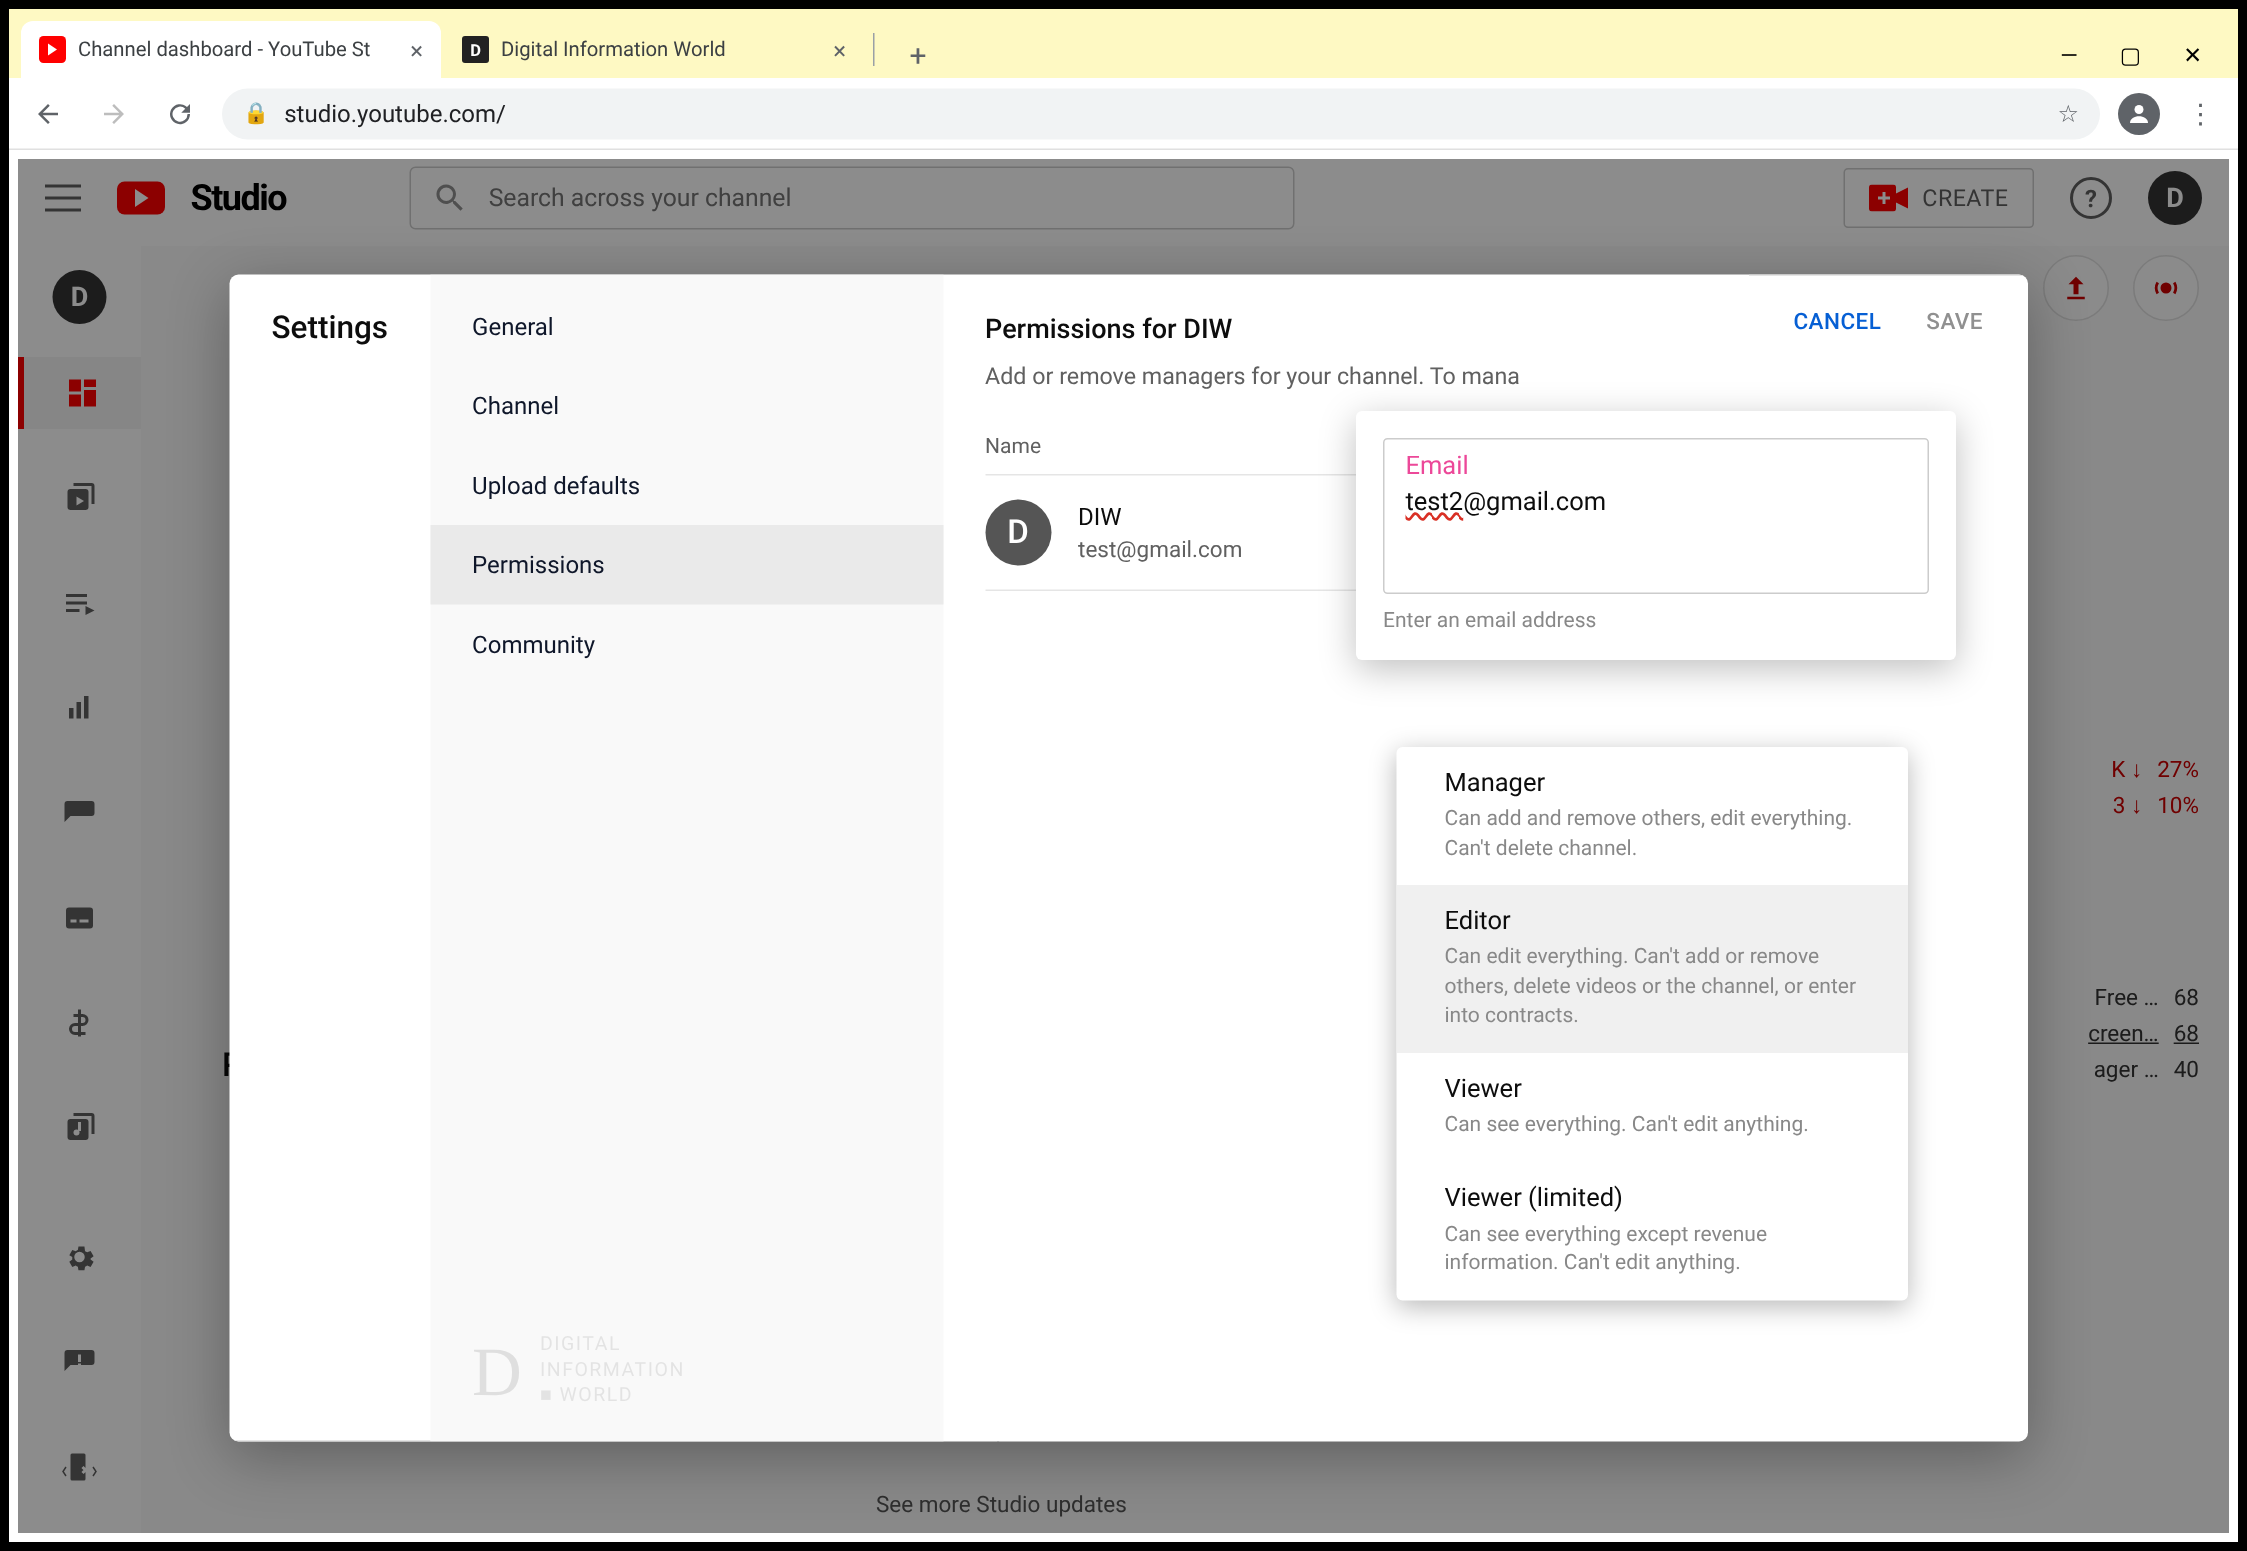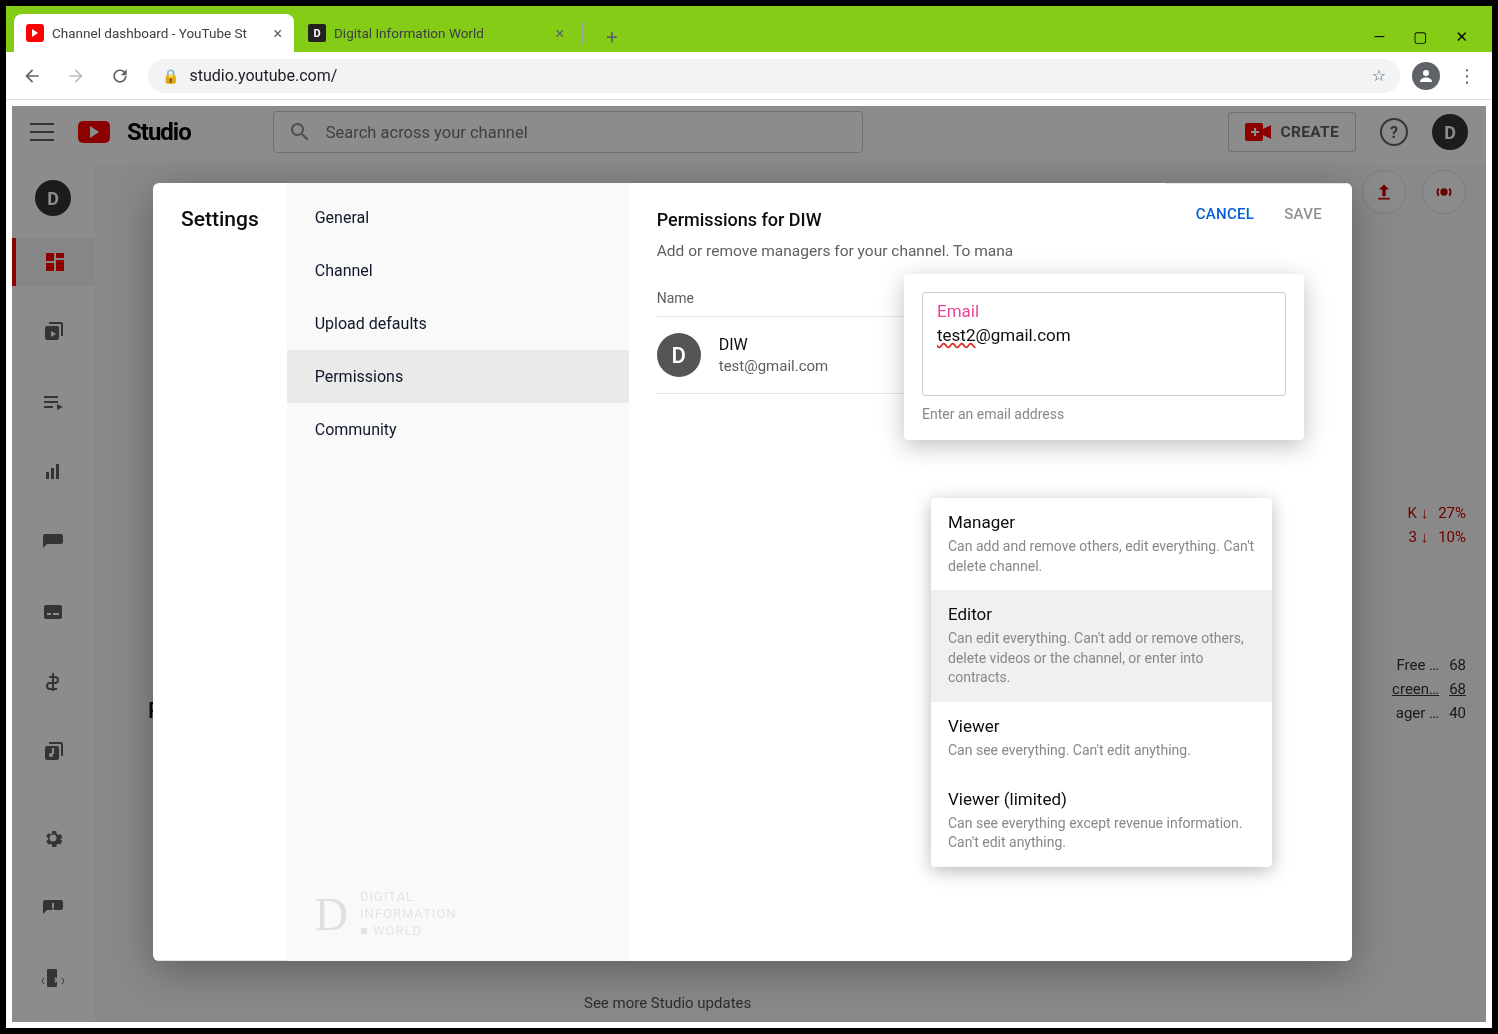--- a/index.html
+++ b/index.html
@@ -1,20 +1,20 @@
 <!DOCTYPE html>
 <html><head>
 <meta charset="utf-8">
 <style>
   * { box-sizing: border-box; margin: 0; padding: 0; font-family: Roboto, Arial, sans-serif; }
   body { width: 1498px; height: 1034px; background: #000; overflow: hidden; }
   .frame { position: absolute; left: 6px; top: 6px; width: 1486px; height: 1022px; background: #fff; }
 
   
-  .tabstrip { height: 46px; background: #84cc16; display: flex; align-items: flex-end; padding: 0 8px; }
+  .tabstrip { height: 46px; background: #fef9c3; display: flex; align-items: flex-end; padding: 0 8px; }
   .tab { height: 38px; background: #fff; border-radius: 8px 8px 0 0; display: flex; align-items: center; padding: 0 12px; margin-right: 2px; gap: 8px; font-size: 13.5px; color: #3c4043; min-width: 280px; }
   .tab.inactive { background: transparent; }
   .tab .close { color: #5f6368; font-size: 16px; margin-left: auto; cursor: pointer; }
   .favicon { width: 18px; height: 18px; display: flex; align-items: center; justify-content: center; }
   .favicon.yt { background: #f00; border-radius: 3px; }
   .favicon.yt::after { content: ''; border-left: 6px solid #fff; border-top: 4px solid transparent; border-bottom: 4px solid transparent; }
   .favicon.diw { background: #222; color: #fff; font-size: 11px; font-weight: bold; border-radius: 2px; }
   .newtab { width: 30px; height: 30px; display: flex; align-items: center; justify-content: center; color: #5f6368; font-size: 20px; cursor: pointer; margin-left: 10px; }
   .tabsep { width: 1px; height: 22px; background: #9aa0a6; margin: 0 4px 8px; }
   .win-controls { margin-left: auto; display: flex; gap: 28px; padding-right: 16px; padding-bottom: 6px; color: #000; }
@@ -33,21 +33,21 @@
   
   .studio-header { height: 64px; background: #fff; display: flex; align-items: center; padding: 0 24px; gap: 24px; }
   .menu-icon { width: 24px; height: 18px; display: flex; flex-direction: column; justify-content: space-between; cursor: pointer; }
   .menu-icon span { height: 2px; background: #606060; }
   .logo { display: flex; align-items: center; gap: 17px; }
   .logo-yt { width: 32px; height: 22px; background: #f00; border-radius: 5px; display: flex; align-items: center; justify-content: center; }
   .logo-yt::after { content: ''; border-left: 9px solid #fff; border-top: 6px solid transparent; border-bottom: 6px solid transparent; }
   .logo-text { font-size: 24px; font-weight: 700; letter-spacing: -1px; font-family: 'YouTube Sans', Roboto, sans-serif; }
   .searchbox { flex: 0 0 590px; height: 42px; border: 1px solid #ccc; border-radius: 4px; display: flex; align-items: center; padding: 0 14px; gap: 14px; margin-left: 58px; }
   .searchbox input { border: none; outline: none; font-size: 16.5px; flex: 1; background: transparent; }
-  .create-btn { height: 40px; border: 1px solid #ccc; border-radius: 3px; display: flex; align-items: center; gap: 10px; padding: 0 16px; font-size: 15.5px; font-weight: 700; color: #606060; cursor: pointer; margin-left: auto; letter-spacing: 0.3px; }
+  .create-btn { height: 40px; border: 1px solid #ccc; border-radius: 3px; display: flex; align-items: center; gap: 10px; padding: 0 16px; font-size: 15.5px; font-weight: 400; color: #606060; cursor: pointer; margin-left: auto; letter-spacing: 0.3px; }
   .help-icon { width: 28px; height: 28px; border: 2px solid #606060; border-radius: 50%; display: flex; align-items: center; justify-content: center; font-size: 16px; font-weight: bold; color: #606060; cursor: pointer; }
   .studio-avatar { width: 36px; height: 36px; border-radius: 50%; background: #333; color: #fff; display: flex; align-items: center; justify-content: center; font-weight: bold; font-size: 18px; cursor: pointer; }
 
   
   .studio-body { position: absolute; top: 158px; left: 6px; right: 6px; bottom: 6px; display: flex; }
   .leftnav { width: 82px; background: #fff; display: flex; flex-direction: column; align-items: center; padding-top: 16px; gap: 22px; }
   .leftnav .ch-avatar { width: 36px; height: 36px; border-radius: 50%; background: #333; color: #fff; display: flex; align-items: center; justify-content: center; font-weight: bold; font-size: 18px; }
   .nav-item { width: 82px; height: 48px; display: flex; align-items: center; justify-content: center; color: #606060; cursor: pointer; }
   .nav-item.active { color: #f00; border-left: 4px solid #f00; background: #f5f5f5; }
   .leftnav-bottom { margin-top: auto; padding-bottom: 20px; display: flex; flex-direction: column; gap: 22px; }
@@ -89,21 +89,21 @@
   
   .popover { position: absolute; left: 898px; top: 268px; width: 400px; background: #fff; border-radius: 4px; box-shadow: 0 6px 24px rgba(0,0,0,0.25); padding: 18px 0 0; }
   .email-box { margin: 0 18px; border: 1px solid #ccc; border-radius: 3px; padding: 8px 14px 50px; }
   .email-label { font-size: 17px; color: #ec4899; margin-bottom: 4px; }
   .email-value { font-size: 17px; color: #0d0d0d; }
   .email-value .under { text-decoration: underline wavy #d93025; text-decoration-skip-ink: none; }
   .email-hint { margin: 10px 18px 18px; font-size: 14px; color: #888; }
 
   
   .role-dropdown { position: absolute; left: 925px; top: 492px; width: 341px; background: #fff; border-radius: 4px; box-shadow: 0 4px 18px rgba(0,0,0,0.28); overflow: hidden; }
-  .role-item { padding: 14px 17px; cursor: pointer; }
+  .role-item { padding: 14px 32px; cursor: pointer; }
   .role-item:hover, .role-item.hover { background: #f0f0f0; }
   .role-name { font-size: 17px; color: #0d0d0d; margin-bottom: 5px; }
   .role-desc { font-size: 14px; color: #888; line-height: 1.4; }
 
   
   .bg-right-btns { position: absolute; right: 20px; top: 6px; display: flex; gap: 16px; align-items: center; }
   .circle-btn { width: 44px; height: 44px; border-radius: 50%; background: #fdfdfd; border: 1px solid #e0e0e0; display: flex; align-items: center; justify-content: center; color: #c00; cursor: pointer; }
 
   svg { display: block; }
 </style>

